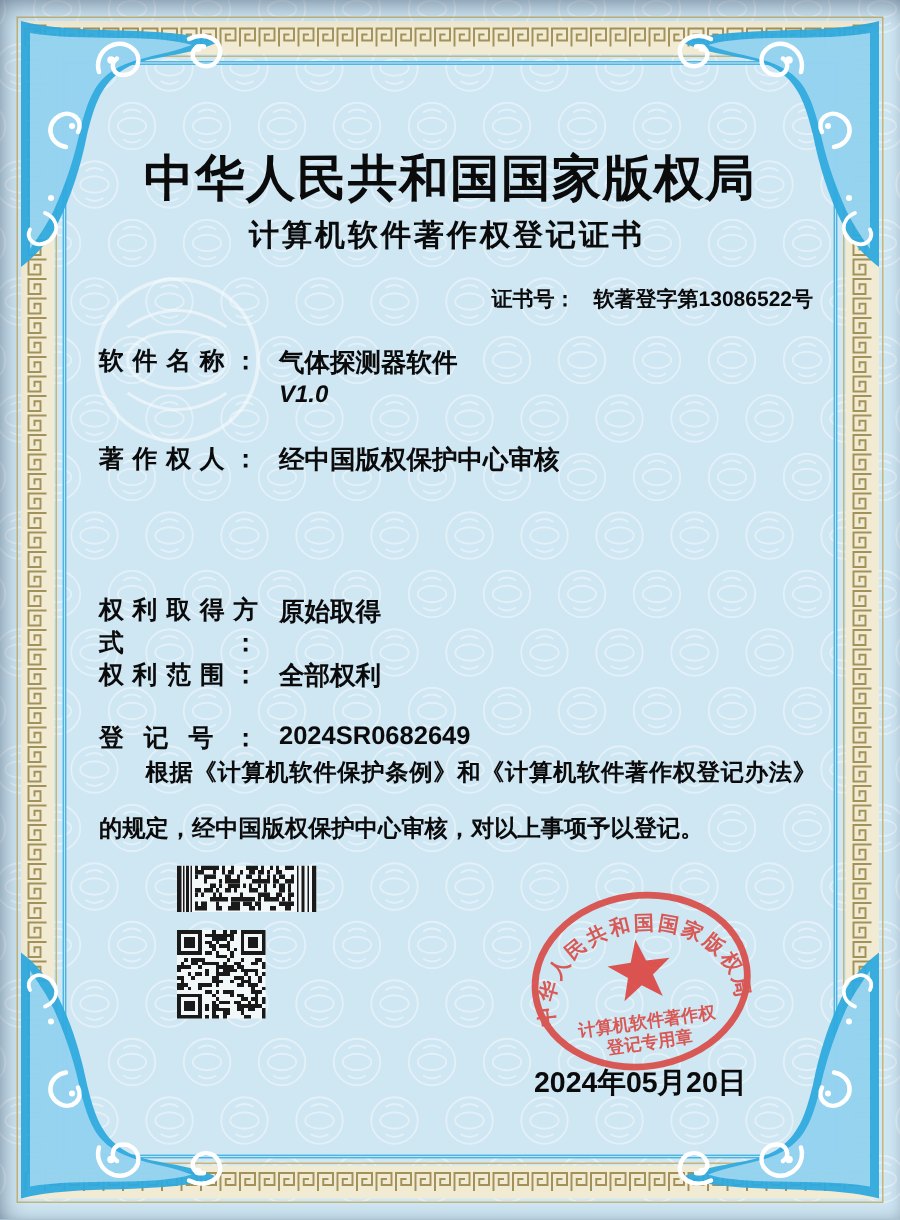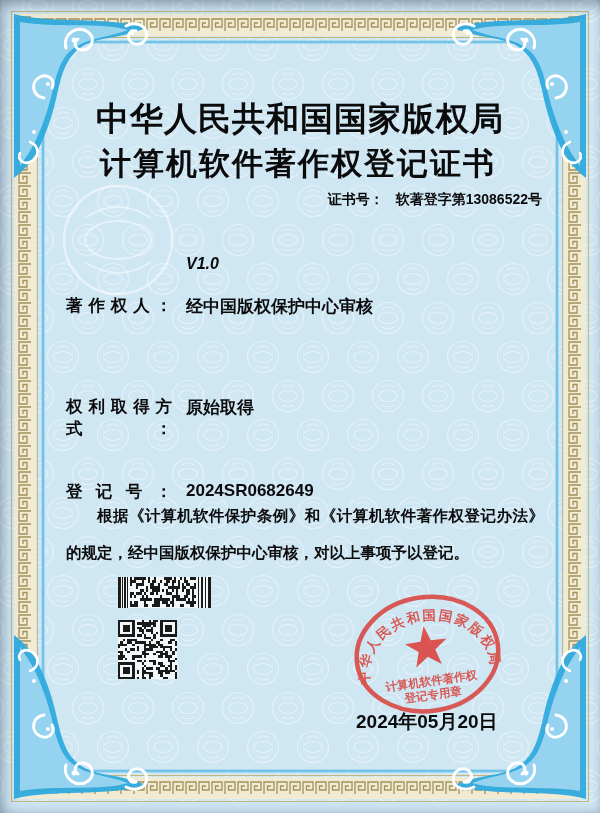--- a/index.html
+++ b/index.html
@@ -8,21 +8,21 @@
     background:linear-gradient(180deg,#d4eaf6 0%,#cfe6f3 40%,#c9e2f0 100%);
     font-family:"Liberation Sans", sans-serif;
   }
   .edge-shade{position:absolute;inset:0;pointer-events:none;z-index:9;
     box-shadow:inset 7px 9px 16px -7px rgba(40,60,85,.6), inset -4px -6px 12px -7px rgba(40,60,85,.35);}
   svg.bg{position:absolute;left:0;top:0;z-index:1;}
   .txt{position:absolute;color:#0b0b0c;font-weight:700;white-space:nowrap;z-index:5;}
   .title1{top:97px;left:0;width:600px;text-align:center;font-family:"Liberation Serif",serif;
     font-size:33px;letter-spacing:1px;}
   .title2{top:143px;left:0;width:596px;text-align:center;font-family:"Liberation Serif",serif;
-    font-size:31px;letter-spacing:2px;}
+    font-size:20px;letter-spacing:2px;}
   .certno{top:191px;right:58px;font-size:14px;}
   .certno .val{margin-left:12px;}
   .frow{position:absolute;left:66px;z-index:5;}
   .flabel{display:inline-block;width:106px;font-weight:700;font-size:16.5px;color:#0b0b0c;
     text-align:justify;text-align-last:justify;vertical-align:top;}
   .fvalue{position:absolute;left:120px;top:0;font-weight:700;font-size:17px;color:#0b0b0c;white-space:nowrap;}
   .statement{top:497px;left:66px;width:478px;font-size:15.5px;line-height:37px;
     text-indent:2em;white-space:normal;text-align:justify;}
   .date{top:709px;left:356px;font-size:19px;z-index:7;}
   .codebox{position:absolute;z-index:5;}
@@ -1135,30 +1135,38 @@
       </g>
     </svg>
 
   <div class="txt title1">中华人民共和国国家版权局</div>
   <div class="txt title2">计算机软件著作权登记证书</div>
 
   <div class="txt certno">
     <span>证书号：</span><span class="val">软著登字第13086522号</span>
   </div>
 
+  <div class="frow" style="top:230px;">
+    <span class="flabel">软件名称：</span>
+    <span class="fvalue">气体探测器软件</span>
+  </div>
   <div class="frow" style="top:255px;">
     <span class="fvalue" style="font-size:16px;font-style:italic;">V1.0</span>
   </div>
   <div class="frow" style="top:295px;">
     <span class="flabel">著作权人：</span>
     <span class="fvalue">经中国版权保护中心审核</span>
   </div>
   <div class="frow" style="top:396px;">
     <span class="flabel">权利取得方式：</span>
     <span class="fvalue">原始取得</span>
+  </div>
+  <div class="frow" style="top:439px;">
+    <span class="flabel">权利范围：</span>
+    <span class="fvalue">全部权利</span>
   </div>
   <div class="frow" style="top:481px;">
     <span class="flabel">登记号：</span>
     <span class="fvalue">2024SR0682649</span>
   </div>
 
   <div class="txt statement">根据《计算机软件保护条例》和《计算机软件著作权登记办法》的规定，经中国版权保护中心审核，对以上事项予以登记。</div>
 
   <svg id="barcode" class="codebox" width="93" height="31" viewBox="0 0 93 31">
       <rect x="0" y="0" width="93" height="31" fill="#f2f7fa"></rect>

